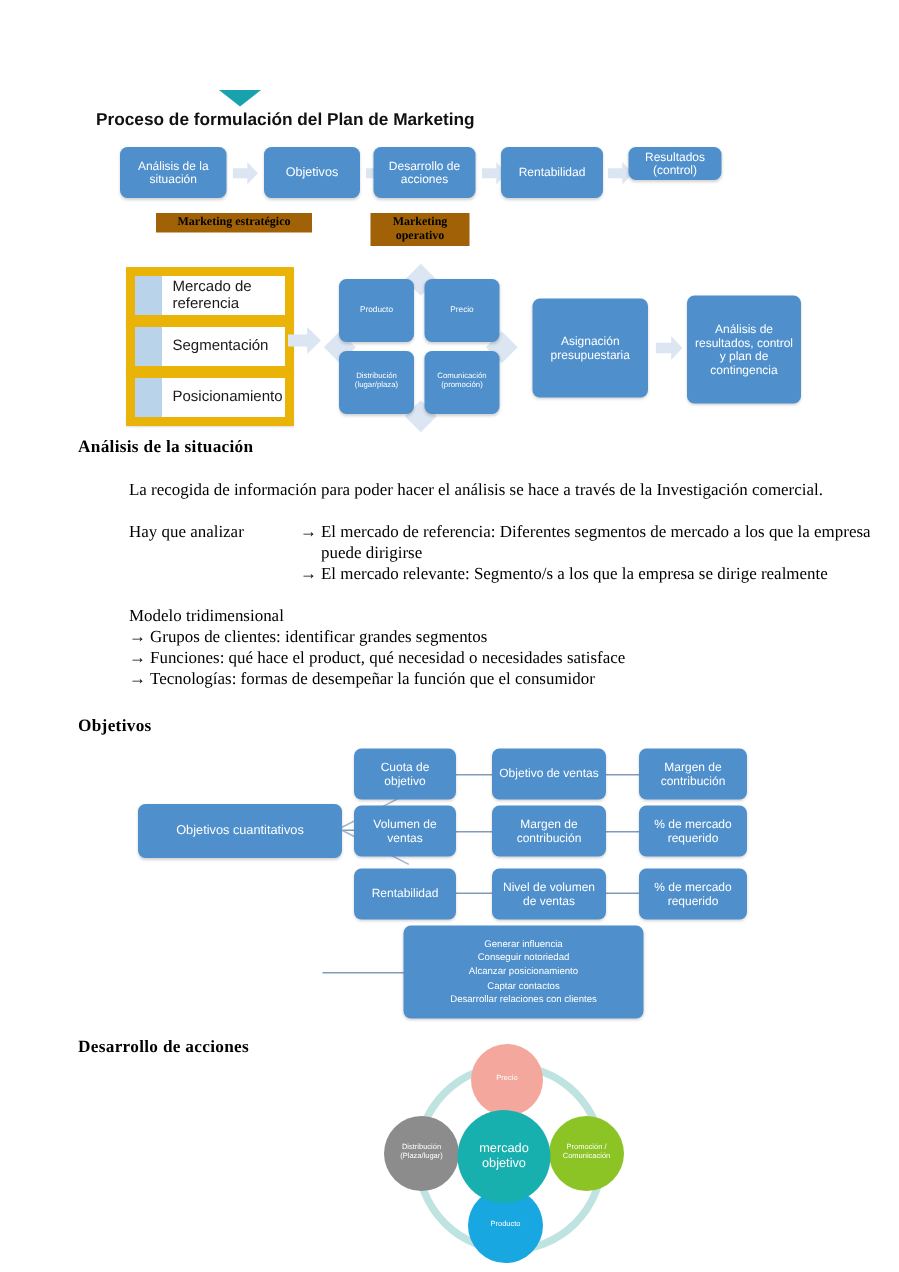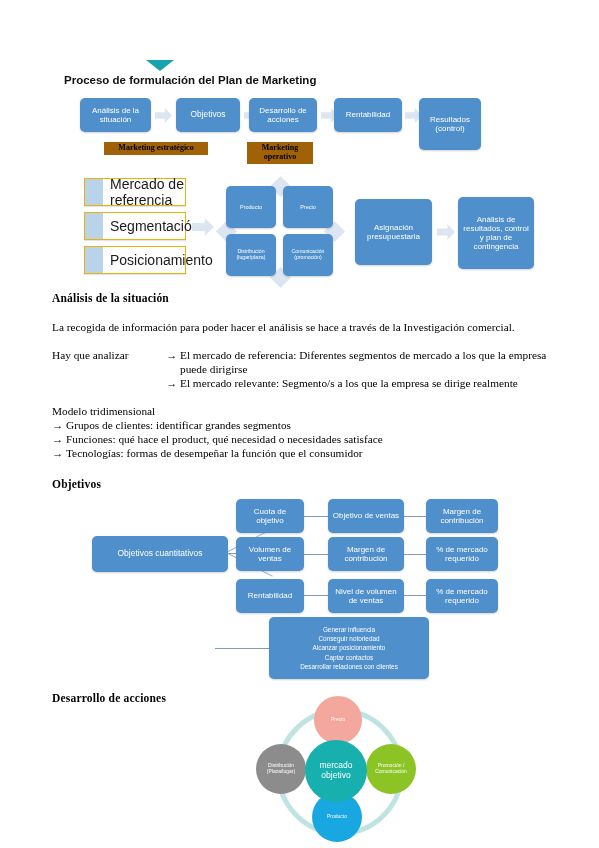--- a/index.html
+++ b/index.html
@@ -16,29 +16,29 @@
   }
   .arrow-r{
     background:#dbe6f2;
     clip-path:polygon(0% 28%,58% 28%,58% 0%,100% 50%,58% 100%,58% 72%,0% 72%);
   }
   .hl{background:#a16207;font-family:"Liberation Serif",serif;font-weight:bold;color:#000;
       display:flex;align-items:center;justify-content:center;text-align:center;line-height:1.1;}
 
   
   .h-sec{font-family:"Liberation Serif",serif;font-weight:bold;font-size:11.5px;letter-spacing:.2px;}
-  .body-t{font-family:"Liberation Serif",serif;font-size:11.3px;line-height:13.6px;}
+  .body-t{font-family:"Liberation Serif",serif;font-size:11.3px;line-height:13.6px;margin-left:34px;}
 
   
   .diagram-title{font-family:"Liberation Sans",sans-serif;font-weight:bold;font-size:11.5px;color:#111;}
   .tri-down{width:0;height:0;border-left:14px solid transparent;border-right:14px solid transparent;border-top:11px solid #17a2ae;}
 
   
-  .wrow{background:#ffffff;border:1px solid #eab308;display:flex;align-items:center;
-        font-family:"Liberation Sans",sans-serif;font-size:14px;color:#1a1a1a;
+  .wrow{background:#ffffff;border:6px solid #eab308;display:flex;align-items:center;
+        font-family:"Liberation Sans",sans-serif;font-size:10px;color:#1a1a1a;
         box-shadow:0 1px 1px rgba(0,0,0,.10);}
   .wrow .chip{width:18px;align-self:stretch;background:#b9d3ea;flex:0 0 18px;}
   .wrow .txt{padding-left:7px;line-height:1.15;}
 
   
   .quad-wrap{position:absolute;}
   .diamond{position:absolute;width:15px;height:15px;background:#dbe6f2;transform:rotate(45deg);}
 
   
   .ln{position:absolute;background:#7f9dbb;height:1px;}
@@ -63,21 +63,21 @@
 
   <div class="abs bluebox" style="left:176px;top:98px;width:64px;height:34px;font-size:8.4px;padding:0 3px;box-sizing:border-box;">Objetivos</div>
   <div class="abs arrow-r" style="left:244px;top:108px;width:17px;height:15px;"></div>
 
   <div class="abs bluebox" style="left:249px;top:98px;width:68px;height:34px;font-size:8px;padding:0 3px;box-sizing:border-box;">Desarrollo de acciones</div>
   <div class="abs arrow-r" style="left:321px;top:108px;width:17px;height:15px;"></div>
 
   <div class="abs bluebox" style="left:334px;top:98px;width:68px;height:34px;font-size:8px;padding:0 3px;box-sizing:border-box;">Rentabilidad</div>
   <div class="abs arrow-r" style="left:405px;top:108px;width:17px;height:15px;"></div>
 
-  <div class="abs bluebox" style="left:419px;top:98px;width:62px;height:52px;font-size:8px;padding:4px 3px;box-sizing:border-box;">Resultados (control)</div>
+  <div class="abs bluebox" style="left:419px;top:98px;width:62px;height:22px;font-size:8px;padding:4px 3px;box-sizing:border-box;">Resultados (control)</div>
 
   <div class="abs hl" style="left:104px;top:142px;width:104px;height:13px;font-size:8px;">Marketing estratégico</div>
   <div class="abs hl" style="left:247px;top:142px;width:66px;height:22px;font-size:8px;">Marketing operativo</div>
 
   <div class="abs wrow" style="left:84px;top:178px;width:100px;height:26px;">
     <div class="chip"></div>
     <div class="txt">Mercado de referencia</div>
   </div>
   <div class="abs wrow" style="left:84px;top:212px;width:100px;height:26px;">
     <div class="chip"></div>

